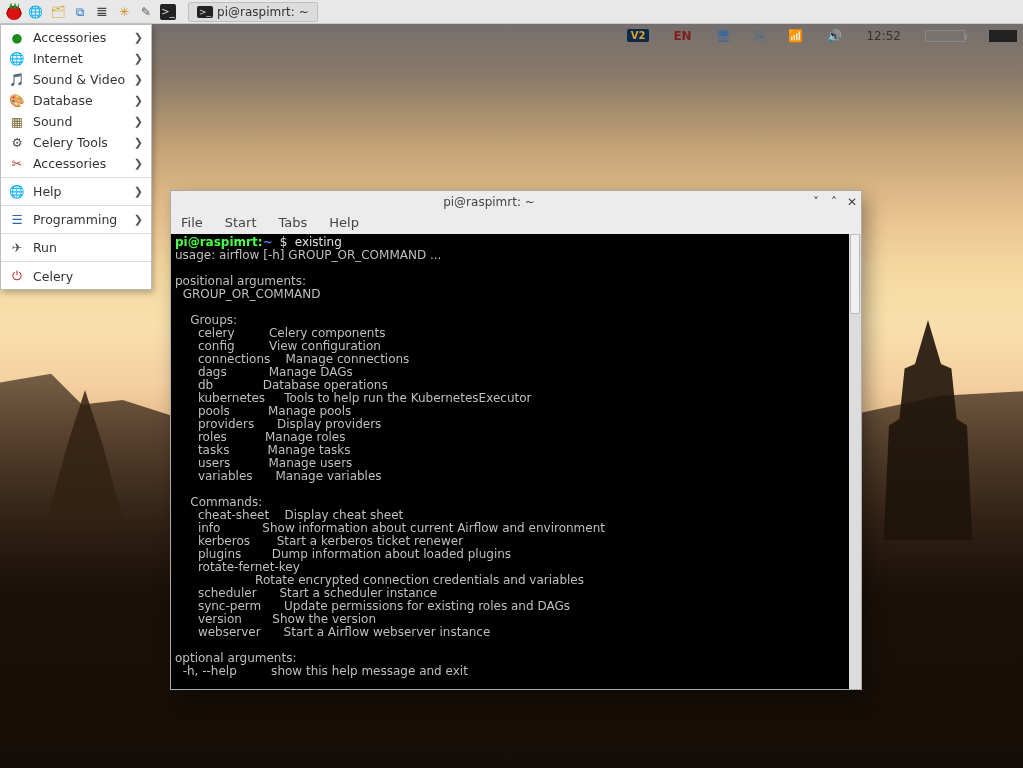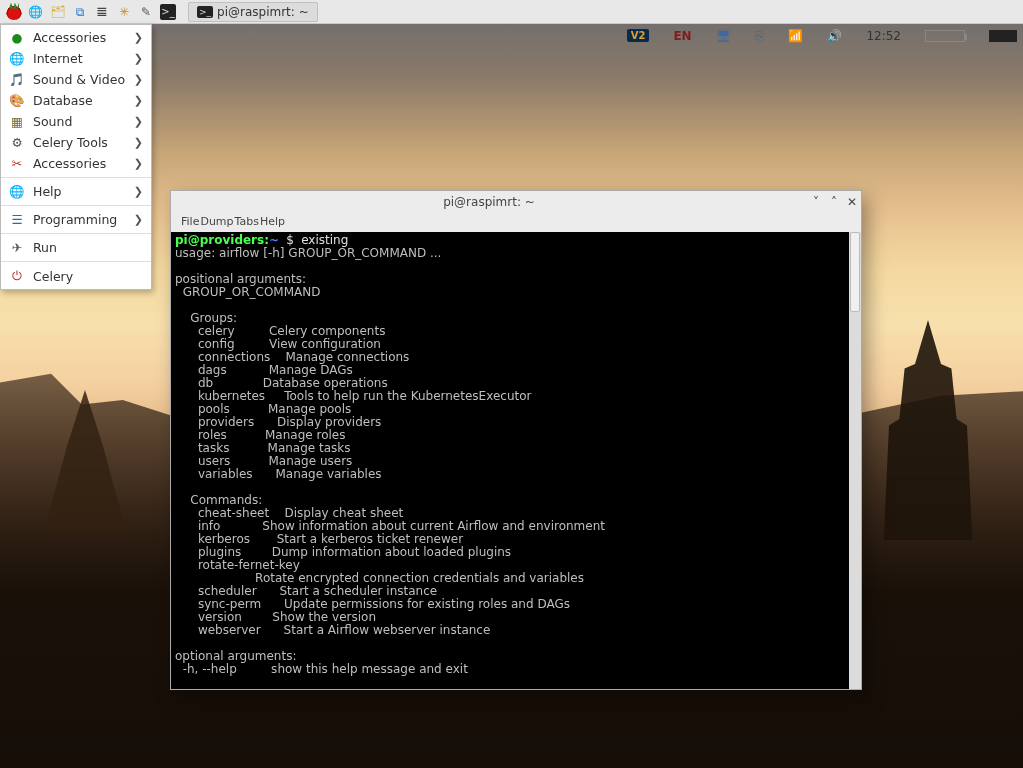--- a/index.html
+++ b/index.html
@@ -50,22 +50,22 @@
 .mainmenu .sep { height: 1px; background: #ddd; margin: 3px 0; }
 .mainmenu .ic { width: 16px; text-align: center; }
 
 .termwin { position: absolute; left: 170px; top: 190px; width: 692px; height: 500px;
   background: #ececec; border: 1px solid #aaa; box-shadow: 6px 8px 18px rgba(0,0,0,.35);
   display: flex; flex-direction: column; }
 .termwin .titlebar { display: flex; align-items: center; height: 22px;
   font-size: 12px; color: #444; }
 .termwin .titlebar .ttl { flex: 1; text-align: center; }
 .termwin .titlebar .wb { width: 18px; text-align: center; cursor: pointer; color: #444; }
-.termwin .menubar { display: flex; gap: 1px; padding: 2px 10px 4px;
-  font-size: 11px; color: #444; }
+.termwin .menubar { display: flex; gap: 22px; padding: 2px 10px 4px;
+  font-size: 13px; color: #444; }
 .termwin .menubar span { cursor: pointer; }
 .term { flex: 1; background: #000; color: #bfbfbf;
   font-family: "DejaVu Sans Mono","Courier New",monospace; font-size: 12px;
   line-height: 13px; padding: 2px 4px; white-space: pre; overflow: hidden; position: relative; }
 .term .sb { position: absolute; right: 0; top: 0; bottom: 0; width: 12px;
   background: #dcdcdc; }
 .term .sb .thumb { position: absolute; left: 1px; right: 1px; top: 0; height: 80px;
   background: #f0f0f0; border: 1px solid #bbb; border-radius: 2px; }
 .prompt-host { color: #4cff4c; font-weight: bold; }
 .prompt-path { color: #5a7aff; font-weight: bold; }
@@ -183,25 +183,25 @@
 
 <div class="termwin">
   <div class="titlebar">
     <span class="ttl">pi@raspimrt: ~</span>
     <span class="wb">˅</span>
     <span class="wb">˄</span>
     <span class="wb">✕</span>
   </div>
   <div class="menubar">
     <span>File</span>
-    <span>Dump</span>
+    <span>Start</span>
     <span>Tabs</span>
     <span>Help</span>
   </div>
-  <div class="term"><span class="prompt-host">pi@providers</span><span class="prompt-host">:</span><span class="prompt-path">~</span> <span class="cmd">$</span> <span class="cmd">existing</span>
+  <div class="term"><span class="prompt-host">pi@raspimrt</span><span class="prompt-host">:</span><span class="prompt-path">~</span> <span class="cmd">$</span> <span class="cmd">existing</span>
 <span id="term-lines">usage: airflow [-h] GROUP_OR_COMMAND ...
 
 positional arguments:
   GROUP_OR_COMMAND
 
     Groups:
       celery         Celery components
       config         View configuration
       connections    Manage connections
       dags           Manage DAGs

